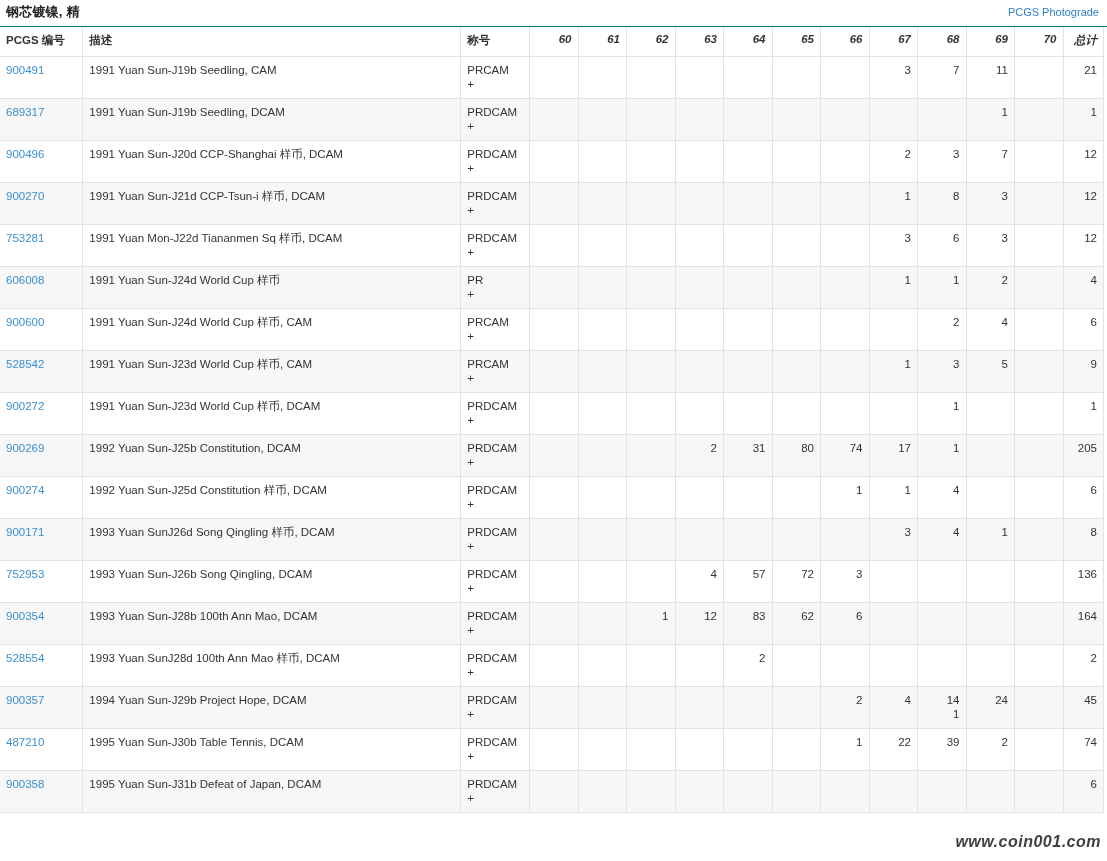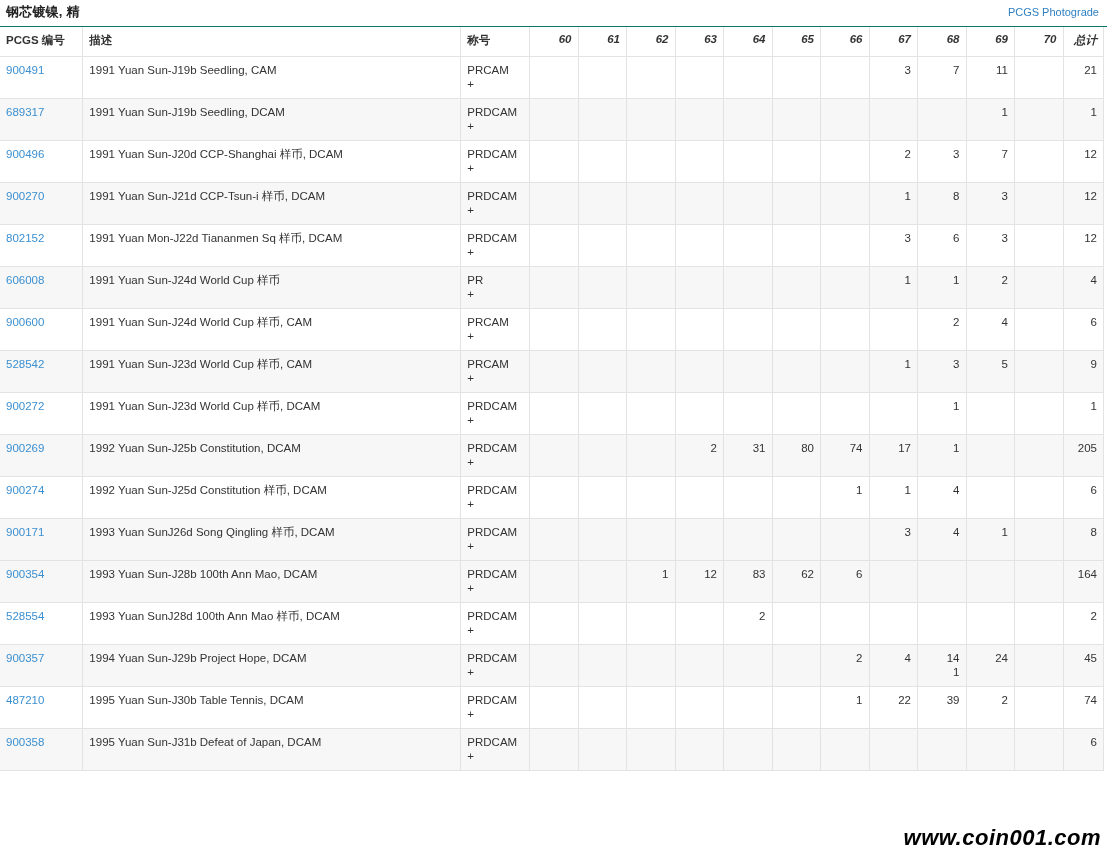--- a/index.html
+++ b/index.html
@@ -80,24 +80,24 @@
     color: #333333;
     line-height: 14px;
   }
   td.num .second { display: block; }
   td.total { text-align: right; color: #333333; }
 
   .watermark {
     position: absolute;
     right: 6px;
     bottom: 10px;
-    font-size: 22px;
+    font-size: 16px;
     font-weight: bold;
     font-style: italic;
-    color: #000000;
+    color: #404040;
     letter-spacing: 0.5px;
     text-shadow: 0 0 1px rgba(255,255,255,0.9);
     pointer-events: none;
     margin-top: 29px;
   }
 </style>
 </head>
 <body>
 
 <div class="page-header">
@@ -210,21 +210,21 @@
       <td class="num"></td>
       <td class="num"></td>
       <td class="num">1</td>
       <td class="num">8</td>
       <td class="num">3</td>
       <td class="num"></td>
       <td class="total">12</td>
     </tr>
 
     <tr>
-      <td class="id"><a href="#">802152</a></td>
+      <td class="id"><a href="#">753281</a></td>
       <td class="desc">1991 Yuan Mon-J22d Tiananmen Sq 样币, DCAM</td>
       <td class="desig"><span>PRDCAM</span><span class="plus">+</span></td>
       <td class="num"></td>
       <td class="num"></td>
       <td class="num"></td>
       <td class="num"></td>
       <td class="num"></td>
       <td class="num"></td>
       <td class="num"></td>
       <td class="num">3</td>
@@ -353,20 +353,37 @@
       <td class="num"></td>
       <td class="num"></td>
       <td class="num"></td>
       <td class="num">3</td>
       <td class="num">4</td>
       <td class="num">1</td>
       <td class="num"></td>
       <td class="total">8</td>
     </tr>
 
+    <tr>
+      <td class="id"><a href="#">752953</a></td>
+      <td class="desc">1993 Yuan Sun-J26b Song Qingling, DCAM</td>
+      <td class="desig"><span>PRDCAM</span><span class="plus">+</span></td>
+      <td class="num"></td>
+      <td class="num"></td>
+      <td class="num"></td>
+      <td class="num">4</td>
+      <td class="num">57</td>
+      <td class="num">72</td>
+      <td class="num">3</td>
+      <td class="num"></td>
+      <td class="num"></td>
+      <td class="num"></td>
+      <td class="num"></td>
+      <td class="total">136</td>
+    </tr>
 
     <tr class="alt">
       <td class="id"><a href="#">900354</a></td>
       <td class="desc">1993 Yuan Sun-J28b 100th Ann Mao, DCAM</td>
       <td class="desig"><span>PRDCAM</span><span class="plus">+</span></td>
       <td class="num"></td>
       <td class="num"></td>
       <td class="num">1</td>
       <td class="num">12</td>
       <td class="num">83</td>

